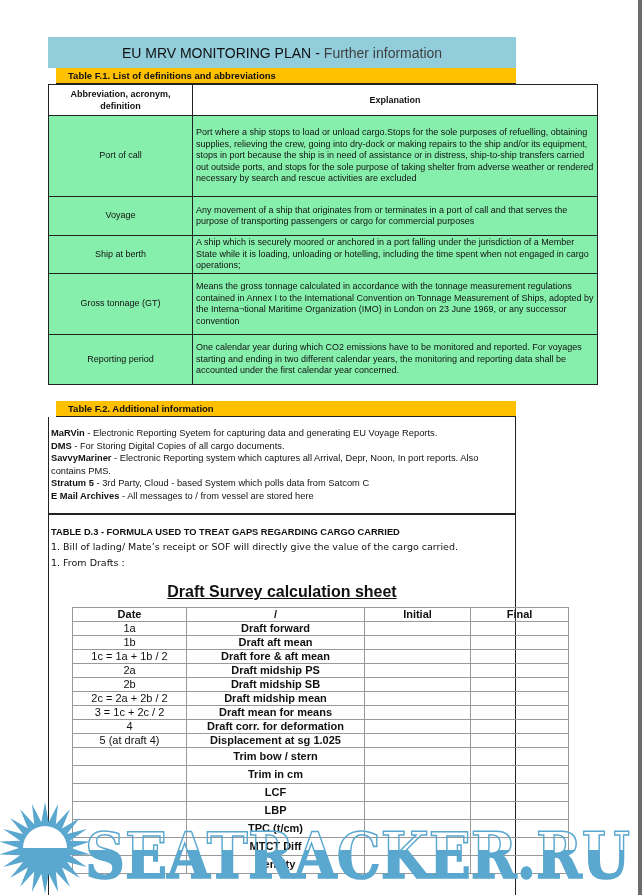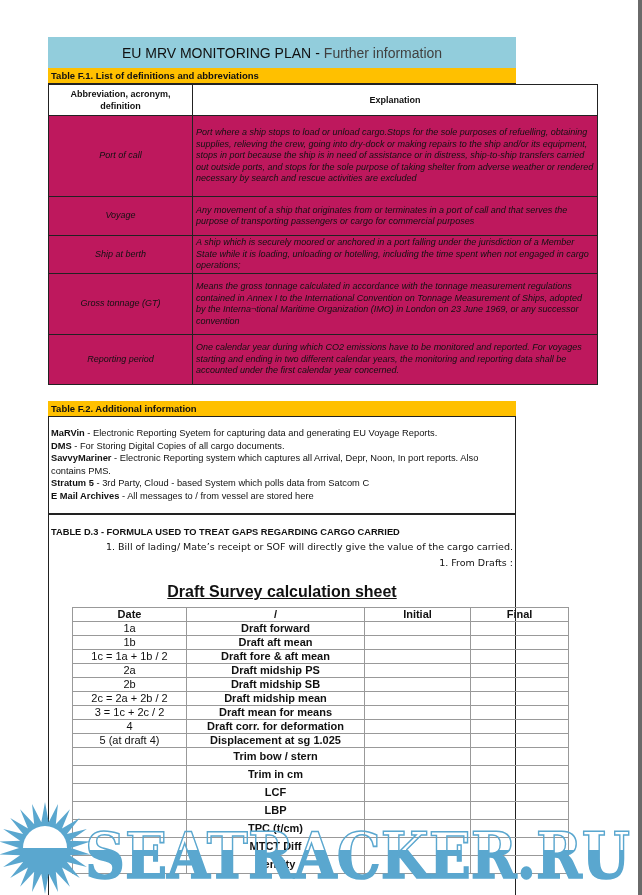--- a/index.html
+++ b/index.html
@@ -17,49 +17,50 @@
   }
   .title-bar {
     height: 31px; background: #92cddc;
     display: flex; align-items: center; justify-content: center;
     font-size: 14px; color: #111;
   }
   .title-bar .title-red { color: #404040; margin-left: 4px; }
   .title-bar .sep { margin-left: 4px; }
   .section-bar {
     height: 16px; background: #ffc000;
-    font-size: 9.5px; font-weight: bold; line-height: 16px; padding-left: 3px;
+    font-size: 9.5px; font-weight: bold; line-height: 16px; padding-left: 12px;
     border-bottom: 1px solid #222;
     box-sizing: border-box;
+    margin-left: 8px;
   }
   table.defs {
     width: 550px; border-collapse: collapse; table-layout: fixed;
     font-size: 9px;
   }
   table.defs td, table.defs th {
     border: 1px solid #222; padding: 1px 3px; vertical-align: middle;
   }
   table.defs th { background: #fff; font-weight: bold; text-align: center; line-height: 12px; }
-  table.defs td { background: #be185d; line-height: 11.5px; font-style: italic; }
+  table.defs td { background: #86efac; line-height: 11.5px; }
   table.defs td.term { text-align: center; }
   .col-term { width: 144px; }
   .gap { height: 16px; }
   .info-box {
     border: 1px solid #222; border-top: none;
     font-size: 9.3px; line-height: 12.6px;
     padding: 10px 2px 10px 2px;
   }
   .info-box b { font-weight: bold; }
   .formula-box {
     border: 1px solid #222; border-top: 1px solid #222;
     padding: 10px 2px 0 2px; height: 385px; box-sizing: border-box;
     border-bottom: none;
   }
   .formula-heading { font-size: 9.3px; font-weight: bold; line-height: 14px; }
-  .formula-line { font-size: 10.5px; line-height: 16px; font-family: "DejaVu Sans", sans-serif; font-size: 9.5px; text-align: right; }
+  .formula-line { font-size: 10.5px; line-height: 16px; font-family: "DejaVu Sans", sans-serif; font-size: 9.5px; }
   .sheet-title {
     text-align: center; font-weight: bold; font-size: 16px; text-decoration: underline;
     margin-top: 12px; margin-bottom: 6px;
   }
   table.draft {
     margin-left: 21px; width: 496px; border-collapse: collapse; table-layout: fixed;
     font-size: 11px;
   }
   table.draft td, table.draft th {
     border: 1px solid #999; height: 13px; padding: 0; text-align: center; line-height: 13px;

